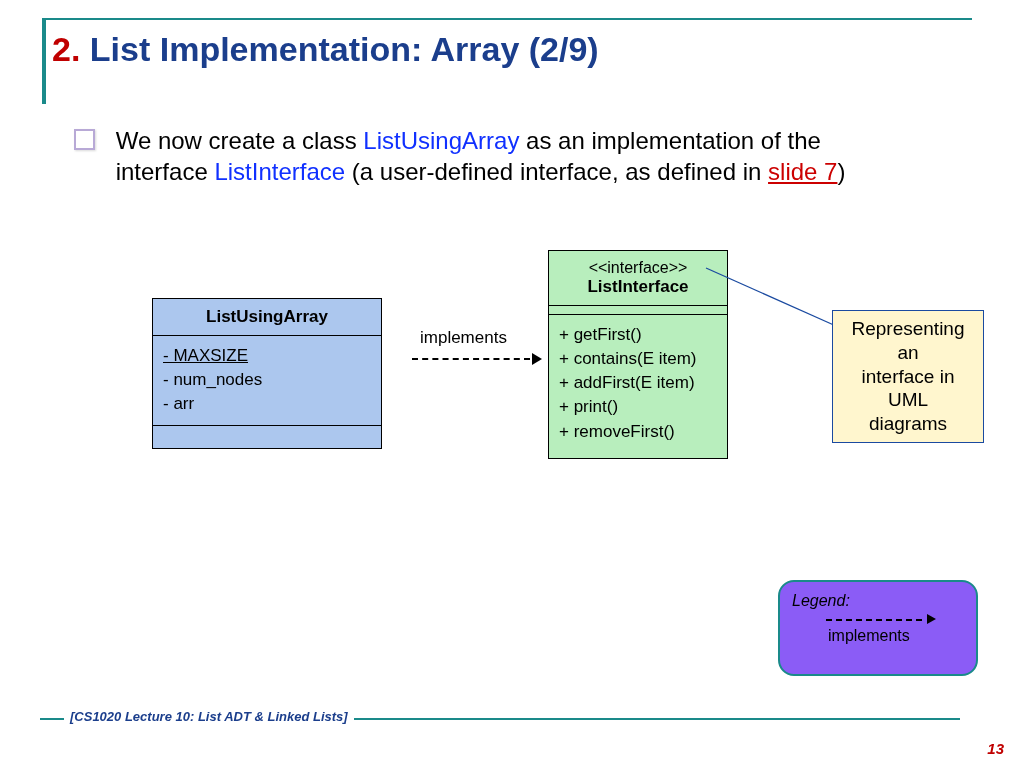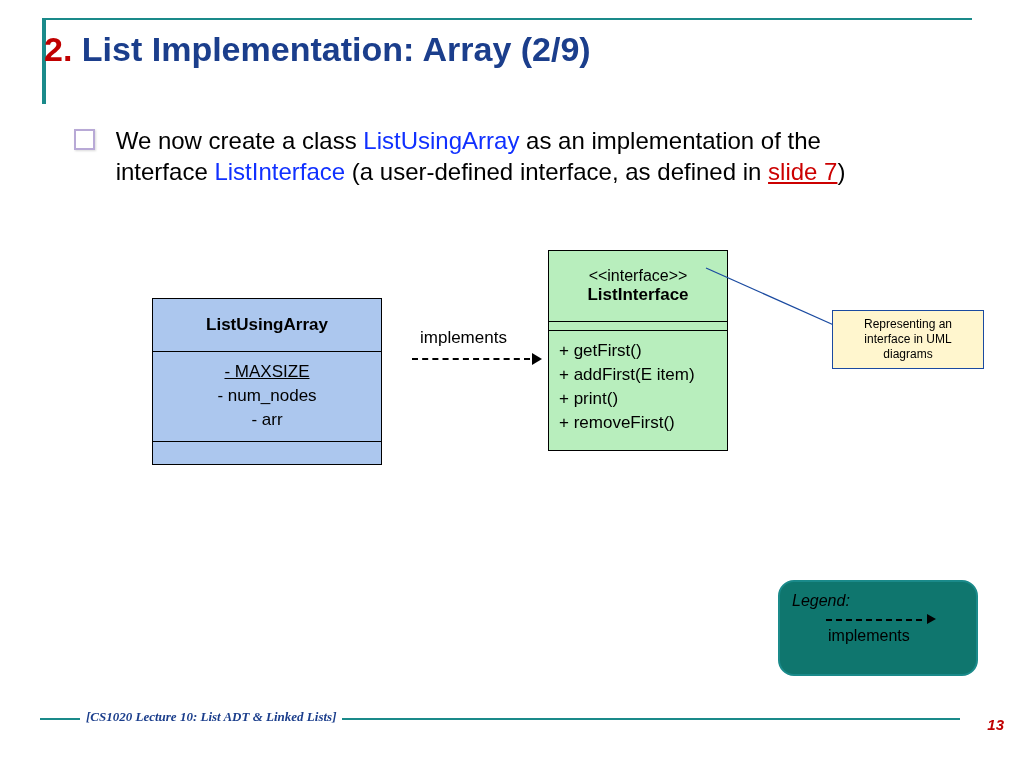--- a/index.html
+++ b/index.html
@@ -16,21 +16,21 @@
   }
   .top-rule {
     position: absolute; left: 42px; top: 18px; width: 930px; height: 0;
     border-top: 2px solid #1a8a8a;
   }
   .side-rule {
     position: absolute; left: 42px; top: 18px; width: 0; height: 86px;
     border-left: 4px solid #1a8a8a;
   }
   .title {
-    position: absolute; left: 44px; top: 30px;
+    position: absolute; left: 52px; top: 30px;
     font-size: 34px; font-weight: bold; color: #1b3e8c;
     font-family: Verdana, Arial, sans-serif;
   }
   .title .num { color: #c00000; }
   .bullet-wrap {
     position: absolute; left: 74px; top: 126px; width: 840px;
     font-size: 24px; color: #000; line-height: 1.28;
   }
   .bullet-box {
     display: inline-block; vertical-align: top;
@@ -41,23 +41,23 @@
   .bullet-text { display: inline-block; vertical-align: top; width: 790px; }
   .link { color: #cc0000; text-decoration: underline; }
   .hl { color: #1030ff; }
 
   
   .uml {
     position: absolute; border: 1.5px solid #000; font-size: 17px;
   }
   .uml-blue { background: #acc7ee; left: 152px; top: 298px; width: 230px; }
   .uml-green { background: #b8eebd; left: 548px; top: 250px; width: 180px; }
-  .uml-head { text-align: center; font-weight: bold; padding: 16px 4px; border-bottom: 1.5px solid #000; }
+  .uml-head { text-align: center; font-weight: bold; padding: 8px 4px; border-bottom: 1.5px solid #000; }
   .uml-head .stereo { font-weight: normal; font-size: 16px; display: block; }
-  .uml-attrs { padding: 8px 10px 10px; border-bottom: 1.5px solid #000; line-height: 1.4; text-align: center; }
+  .uml-attrs { padding: 8px 10px 10px; border-bottom: 1.5px solid #000; line-height: 1.4; }
   .uml-ops   { padding: 8px 10px 14px; line-height: 1.42; }
   .uml-blue .uml-ops { min-height: 18px; }
   .uml-green .uml-attrs { min-height: 8px; padding: 4px 10px; }
   .underline { text-decoration: underline; }
 
   .implements-label {
     position: absolute; left: 420px; top: 328px; font-size: 17px; color: #000;
   }
 
   
@@ -78,47 +78,46 @@
   
   .callout-line {
     position: absolute; left: 702px; top: 264px; width: 150px; height: 80px;
     pointer-events: none;
   }
   .callout-line svg { position:absolute; left:0; top:0; }
 
   .note-yellow {
     position: absolute; left: 832px; top: 310px; width: 152px;
     background: #fff6ce; border: 1px solid #1a4aa0;
-    font-size: 12px; text-align: center; padding: 6px 6px; color: #000; line-height:1.25;
+    font-size: 19px; text-align: center; padding: 6px 6px; color: #000; line-height:1.25;
   }
 
   .legend {
     position: absolute; left: 778px; top: 580px; width: 200px; height: 96px;
-    background: #0f766e; border: 2.5px solid #1a8a8a; border-radius: 16px;
+    background: #8b5cf6; border: 2.5px solid #1a8a8a; border-radius: 16px;
     padding: 10px 12px; font-size: 16px; color: #000;
   }
   .legend .lbl { font-style: italic; }
   .legend-arrow { margin: 6px 0 1px 34px; width: 110px; height: 10px; position: relative; }
   .legend-arrow .dline { position:absolute; left:0; top:3px; width:96px; border-top:2px dashed #000; }
   .legend-arrow .dhead { position:absolute; right:0; top:-2px; width:0; height:0;
     border-left: 9px solid #000; border-top:5px solid transparent; border-bottom:5px solid transparent; }
   .legend .imp { margin-left: 36px; font-size:16px; }
 
   .footer-line {
     position: absolute; left: 40px; top: 718px; width: 920px; height: 2px;
     background: #1a8a8a;
   }
   .footer-text {
     position: absolute; left: 64px; top: 709px; background:#fff; padding:0 6px;
     font-size: 13px; font-weight: bold; color: #1b3e8c; font-style: italic;
-    font-family: Liberation Serif, serif;
-    margin-left: 16px;
+    font-family: Liberation Sans, sans-serif;
   }
   .page-num {
-    position: absolute; right: 20px; top: 716px;
+    position: absolute; right: 20px; top: 740px;
     font-size: 15px; font-weight: bold; font-style: italic; color: #c00000;
   }
 </style>
 </head>
 <body>
 <div class="slide">
 
 <div class="top-rule"></div>
 <div class="side-rule"></div>
 
@@ -145,20 +144,21 @@
 </div>
 
 <div class="uml uml-green">
   <div class="uml-head">
     <span class="stereo">&lt;&lt;interface&gt;&gt;</span>
     <span>ListInterface</span>
   </div>
   <div class="uml-attrs"></div>
   <div class="uml-ops">
     <div>+ getFirst()</div>
+    <div>+ contains(E item)</div>
     <div>+ addFirst(E item)</div>
     <div>+ print()</div>
     <div>+ removeFirst()</div>
   </div>
 </div>
 
 <div class="implements-label">implements</div>
 <div class="dash-arrow">
   <div class="dash-line"></div>
       <div class="dash-head"></div>

